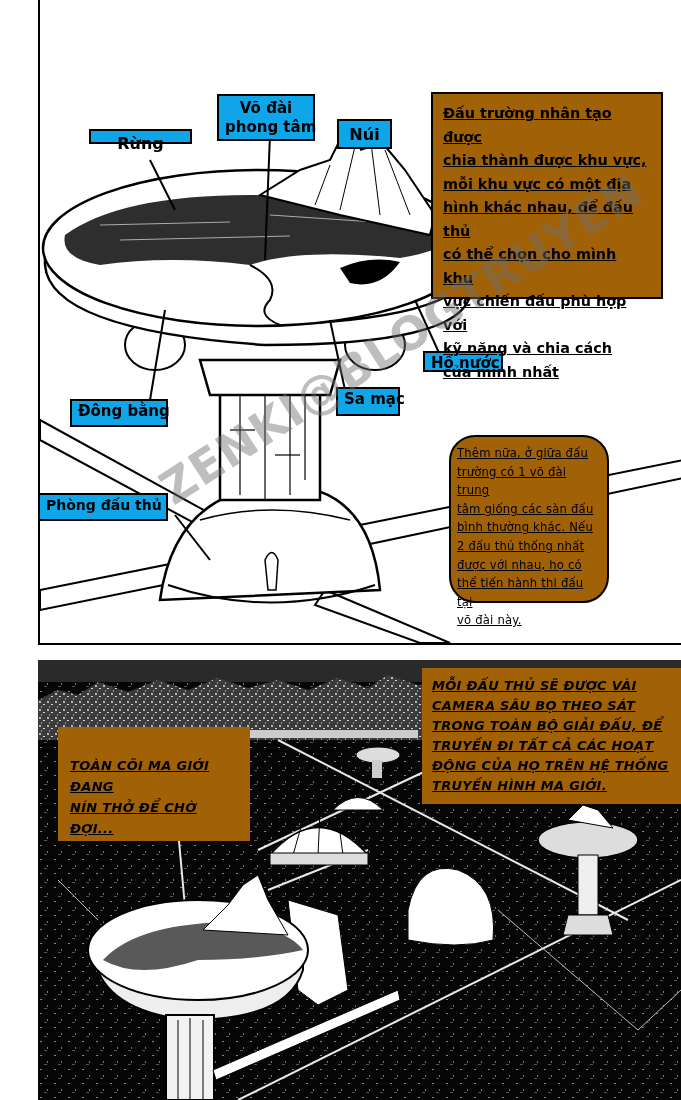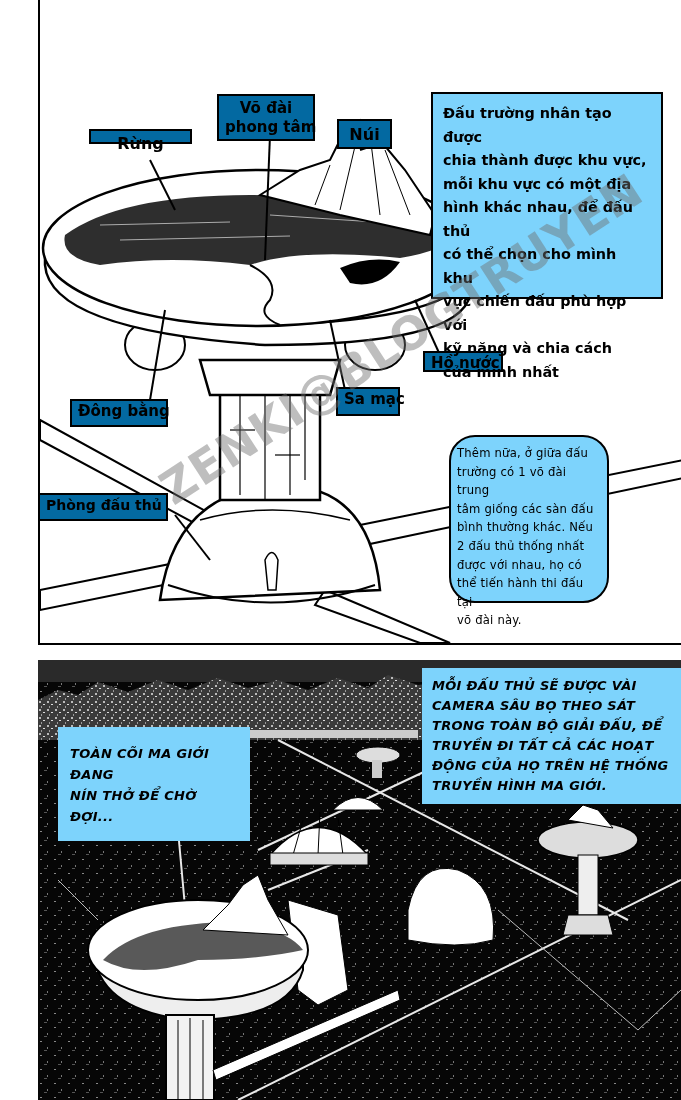--- a/index.html
+++ b/index.html
@@ -2,29 +2,29 @@
 <html><head>
 <meta charset="utf-8">
 <style>
   html, body { margin:0; padding:0; }
   body { width:681px; height:1100px; background:#ffffff; position:relative; overflow:hidden;
          font-family:"DejaVu Sans", sans-serif; color:#000; }
   .panel { position:absolute; overflow:hidden; }
   #panel-top { left:38px; top:0; width:643px; height:643px; border-left:2px solid #000; border-bottom:2px solid #000; background:#fff; }
   #panel-bottom { left:38px; top:660px; width:643px; height:440px; background:#050505; }
   svg { position:absolute; left:0; top:0; }
-  .label { position:absolute; background:#0369a1; border:2px solid #000; font-weight:bold; font-size:15px;
+  .label { position:absolute; background:#0ea5e9; border:2px solid #000; font-weight:bold; font-size:15px;
            text-align:center; line-height:17px; padding:2px 6px; box-sizing:border-box; white-space:nowrap; }
-  .caption { position:absolute; background:#7dd3fc; border:2px solid #000; box-sizing:border-box; }
+  .caption { position:absolute; background:#a16207; border:2px solid #000; box-sizing:border-box;text-decoration:underline; }
   .cap-main { font-weight:bold; font-size:14.4px; line-height:23.5px; padding:8px 10px; }
   .cap-thin { font-size:11.6px; line-height:18.6px; padding:7px 6px; letter-spacing:0.2px;border-radius:26px; }
   .cap-comic { font-family:"DejaVu Sans", sans-serif; font-weight:bold; font-style:italic; text-transform:uppercase;
                letter-spacing:0.3px; }
   .cap-comic1 { font-size:13px; line-height:20px; padding:8px 10px; border:none; }
-  .cap-comic2 { font-size:13px; line-height:21px; padding:16px 12px; border:none; }
+  .cap-comic2 { font-size:13px; line-height:21px; padding:28px 12px; border:none; }
   .line { display:block; }
   .watermark { position:absolute; left:110px; top:470px; transform:rotate(-33deg); transform-origin:left top;
                font-size:46px; font-weight:bold; color:rgba(110,110,110,0.45); letter-spacing:1px; white-space:nowrap;
                font-family:"DejaVu Sans", sans-serif; pointer-events:none; }
 </style>
 </head>
 <body>
 
 <div id="panel-top" class="panel">
   <svg width="643" height="643" viewBox="0 0 643 643">

